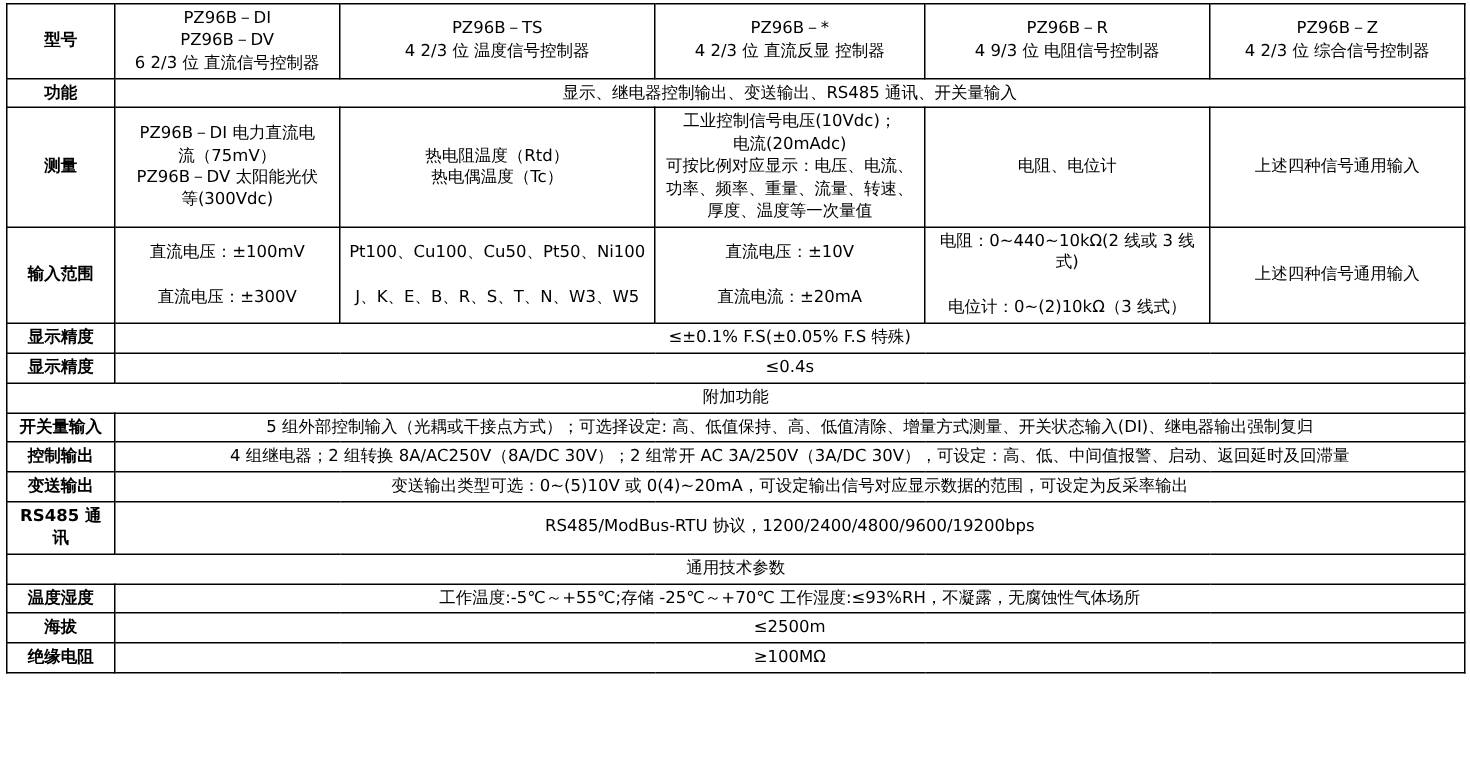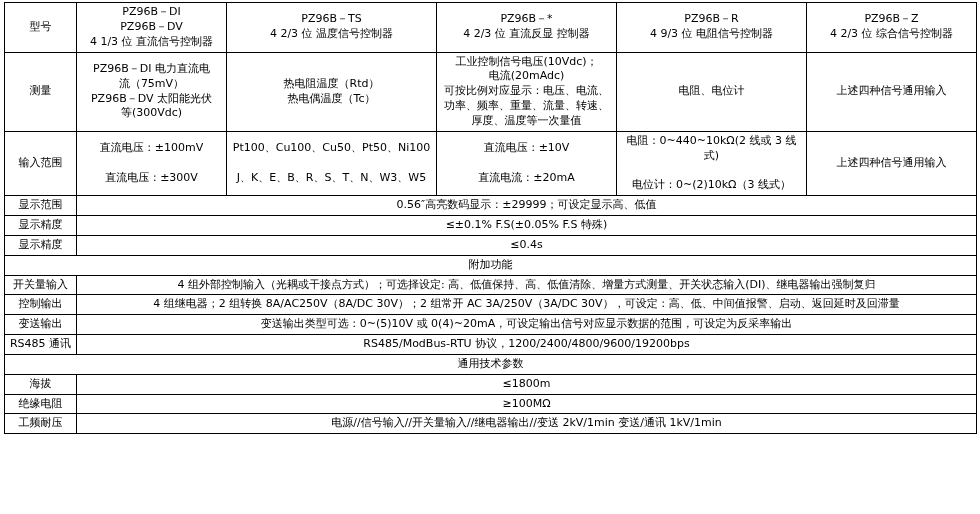--- a/index.html
+++ b/index.html
@@ -30,21 +30,21 @@
     border: 1px solid #000000;
     text-align: center;
     vertical-align: middle;
     font-size: 11px;
     line-height: 1.35;
     padding: 2px 3px;
     white-space: pre-line;
   }
   td.label {
     font-size: 12px;
-    font-weight: normal;
+    font-weight: bold;
   }
   td.hdr {
     font-size: 12px;
     line-height: 1.4;
   }
   td.section {
     font-size: 12px;
   }
   .c0 { width: 72px; }
   .c1 { width: 150px; }
@@ -64,29 +64,33 @@
         <col class="c2">
         <col class="c3">
         <col class="c4">
         <col class="c5">
     </colgroup>
     <tbody id="table-body">
         <tr>
           <td class="label hdr">型号</td>
           <td class="hdr">PZ96B－DI
 PZ96B－DV
-4 1/3 位  直流信号控制器</td>
+6 2/3 位  直流信号控制器</td>
           <td class="hdr">PZ96B－TS
 4 2/3 位  温度信号控制器</td>
           <td class="hdr">PZ96B－*
 4 2/3 位  直流反显 控制器</td>
           <td class="hdr">PZ96B－R
 4 9/3 位  电阻信号控制器</td>
           <td class="hdr">PZ96B－Z
 4 2/3 位  综合信号控制器</td>
+        </tr>
+        <tr>
+          <td class="label">功能</td>
+          <td colspan="5">显示、继电器控制输出、变送输出、RS485 通讯、开关量输入</td>
         </tr>
         <tr>
           <td class="label">测量</td>
           <td>PZ96B－DI 电力直流电
 流（75mV）
 PZ96B－DV 太阳能光伏
 等(300Vdc)</td>
           <td>热电阻温度（Rtd）
 热电偶温度（Tc）</td>
           <td>工业控制信号电压(10Vdc)；
@@ -107,60 +111,56 @@
 J、K、E、B、R、S、T、N、W3、W5</td>
           <td>直流电压：±10V
 
 直流电流：±20mA</td>
           <td>电阻：0~440~10kΩ(2 线或 3 线式)
 
 电位计：0~(2)10kΩ（3 线式）</td>
           <td>上述四种信号通用输入</td>
         </tr>
         <tr>
-          <td class="label">显示范围</td>
-          <td colspan="5">0.56″高亮数码显示：±29999；可设定显示高、低值</td>
-        </tr>
-        <tr>
           <td class="label">显示精度</td>
           <td colspan="5">≤±0.1% F.S(±0.05% F.S 特殊)</td>
         </tr>
         <tr>
           <td class="label">显示精度</td>
           <td colspan="5">≤0.4s</td>
         </tr>
         <tr>
           <td class="section" colspan="6">附加功能</td>
         </tr>
         <tr>
           <td class="label">开关量输入</td>
-          <td colspan="5">4 组外部控制输入（光耦或干接点方式）；可选择设定: 高、低值保持、高、低值清除、增量方式测量、开关状态输入(DI)、继电器输出强制复归</td>
+          <td colspan="5">5 组外部控制输入（光耦或干接点方式）；可选择设定: 高、低值保持、高、低值清除、增量方式测量、开关状态输入(DI)、继电器输出强制复归</td>
         </tr>
         <tr>
           <td class="label">控制输出</td>
           <td colspan="5">4 组继电器；2 组转换 8A/AC250V（8A/DC 30V）；2 组常开 AC 3A/250V（3A/DC 30V），可设定：高、低、中间值报警、启动、返回延时及回滞量</td>
         </tr>
         <tr>
           <td class="label">变送输出</td>
           <td colspan="5">变送输出类型可选：0~(5)10V 或 0(4)~20mA，可设定输出信号对应显示数据的范围，可设定为反采率输出</td>
         </tr>
         <tr>
           <td class="label">RS485 通讯</td>
           <td colspan="5">RS485/ModBus-RTU 协议，1200/2400/4800/9600/19200bps</td>
         </tr>
         <tr>
           <td class="section" colspan="6">通用技术参数</td>
         </tr>
         <tr>
+          <td class="label">温度湿度</td>
+          <td colspan="5">工作温度:-5℃～+55℃;存储 -25℃～+70℃        工作湿度:≤93%RH，不凝露，无腐蚀性气体场所</td>
+        </tr>
+        <tr>
           <td class="label">海拔</td>
-          <td colspan="5">≤1800m</td>
+          <td colspan="5">≤2500m</td>
         </tr>
         <tr>
           <td class="label">绝缘电阻</td>
           <td colspan="5">≥100MΩ</td>
-        </tr>
-        <tr>
-          <td class="label">工频耐压</td>
-          <td colspan="5">电源//信号输入//开关量输入//继电器输出//变送  2kV/1min    变送/通讯  1kV/1min</td>
         </tr>
       </tbody>
   </table>
 </div>
 
 </body></html>

